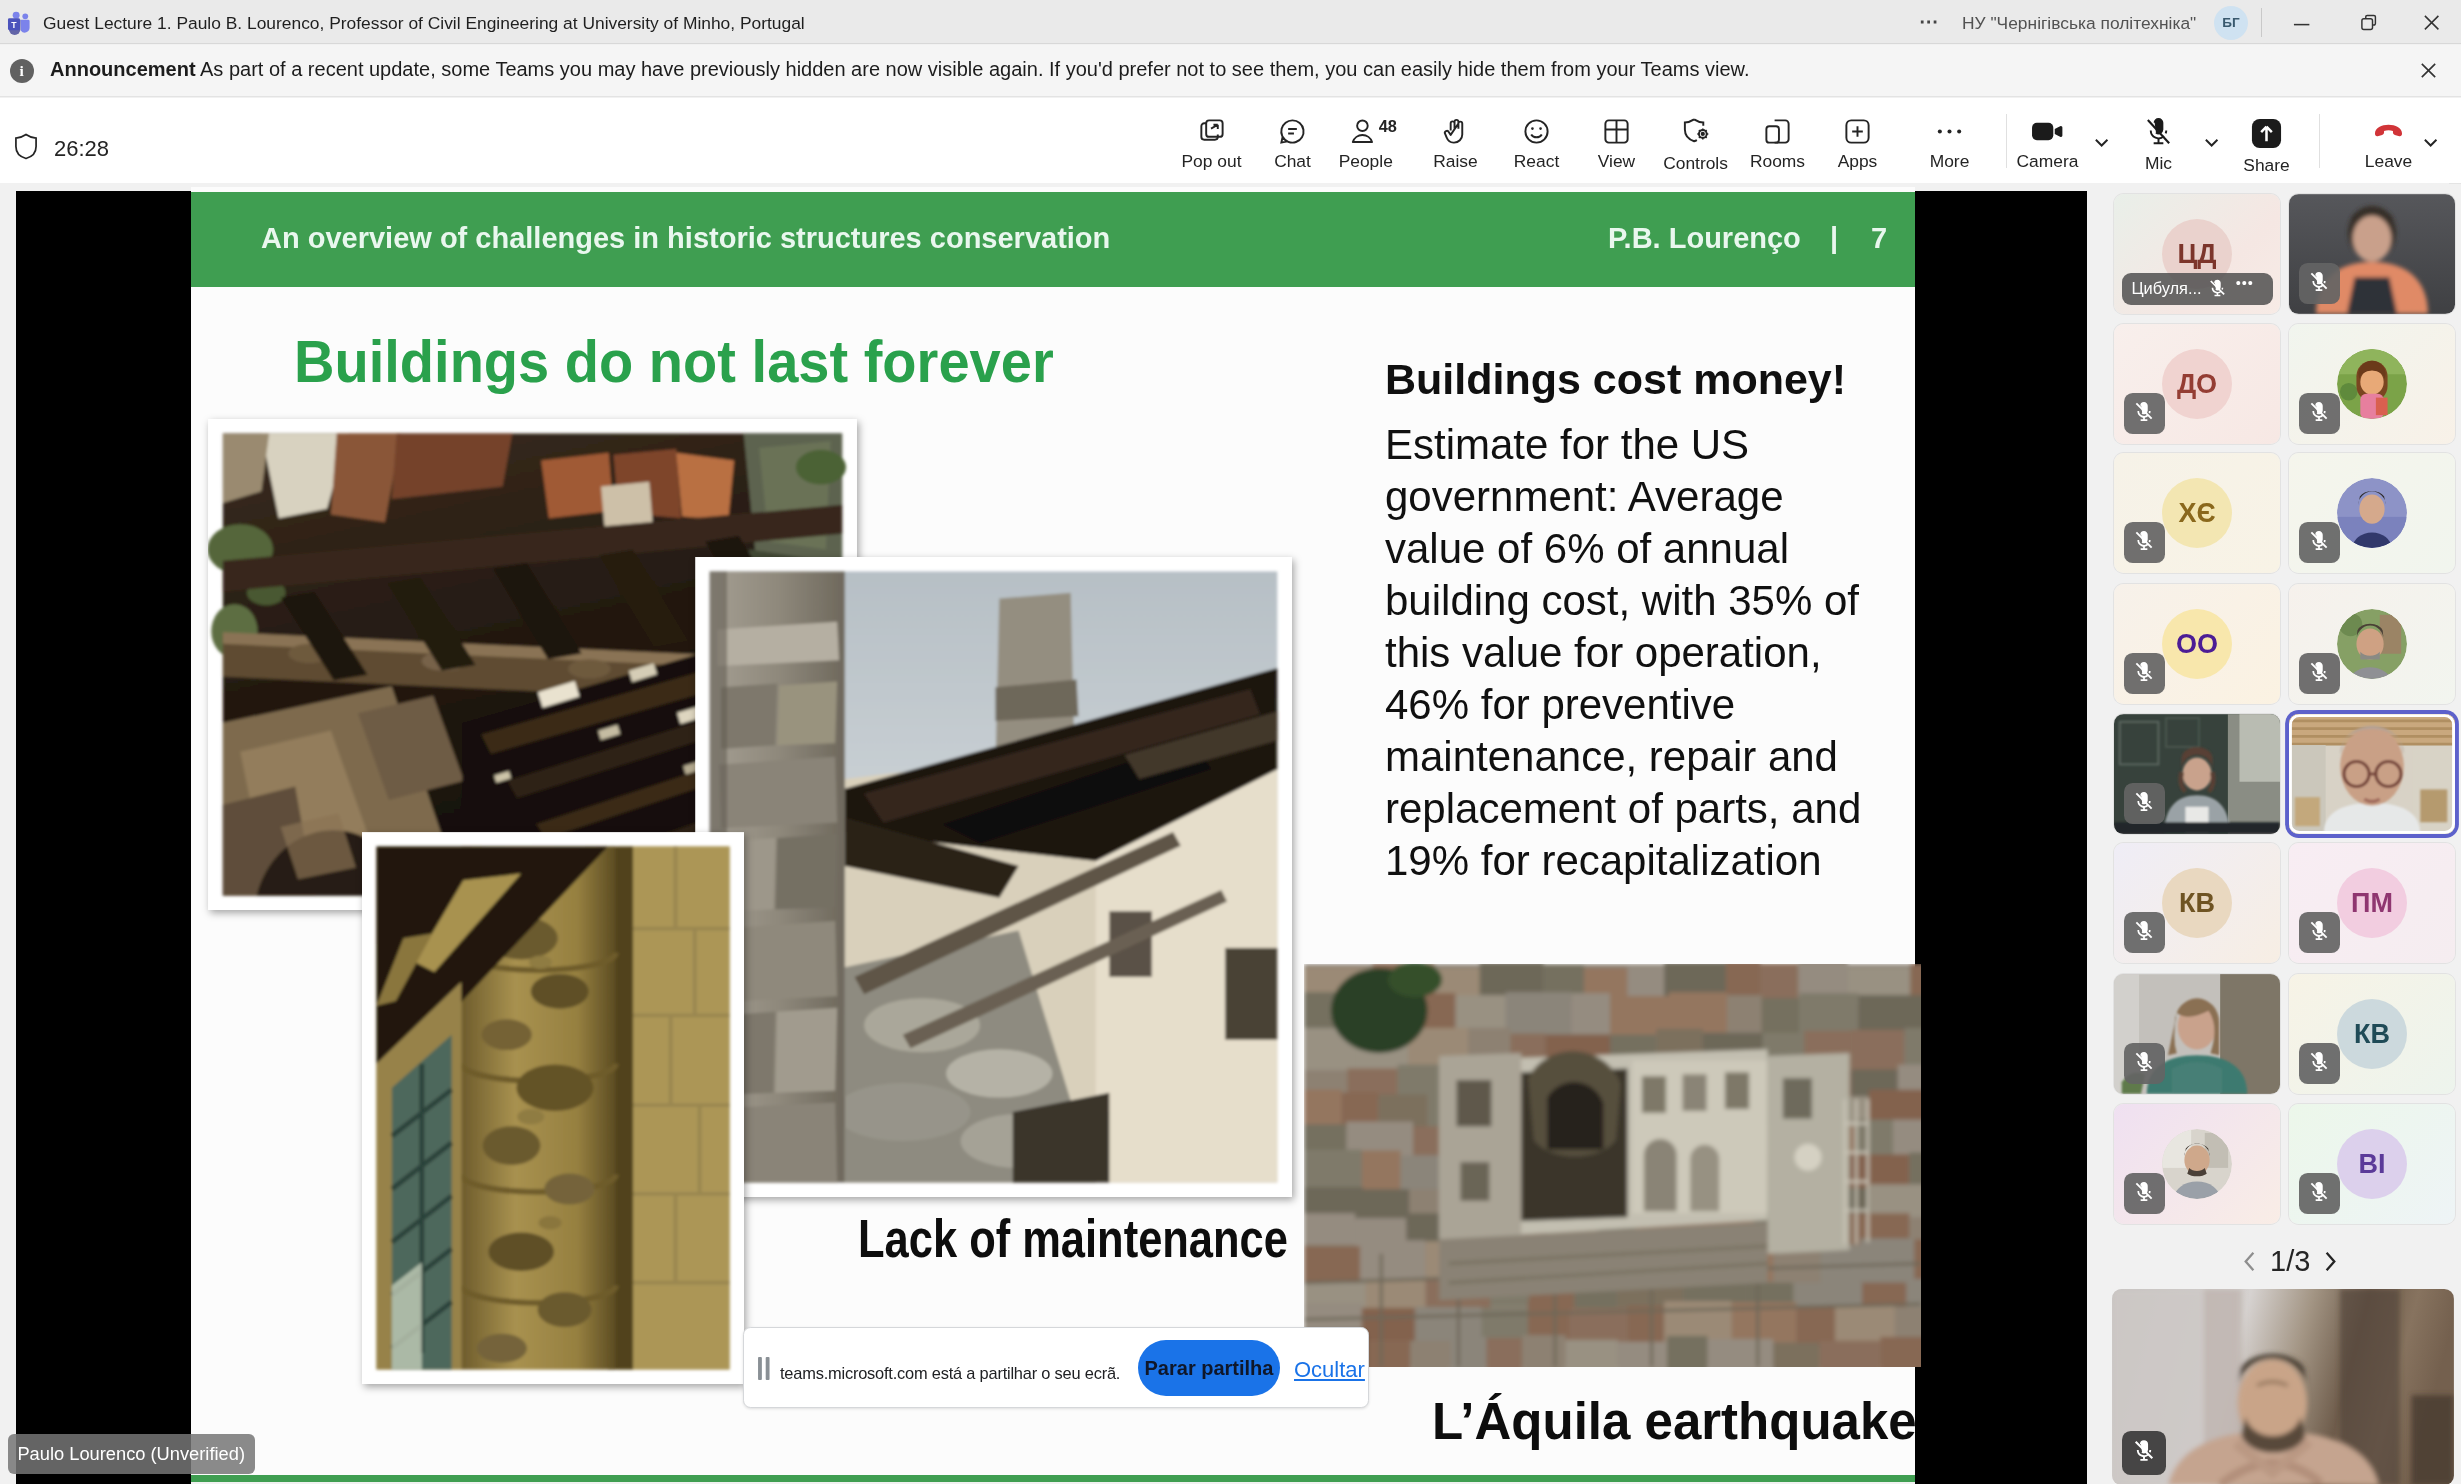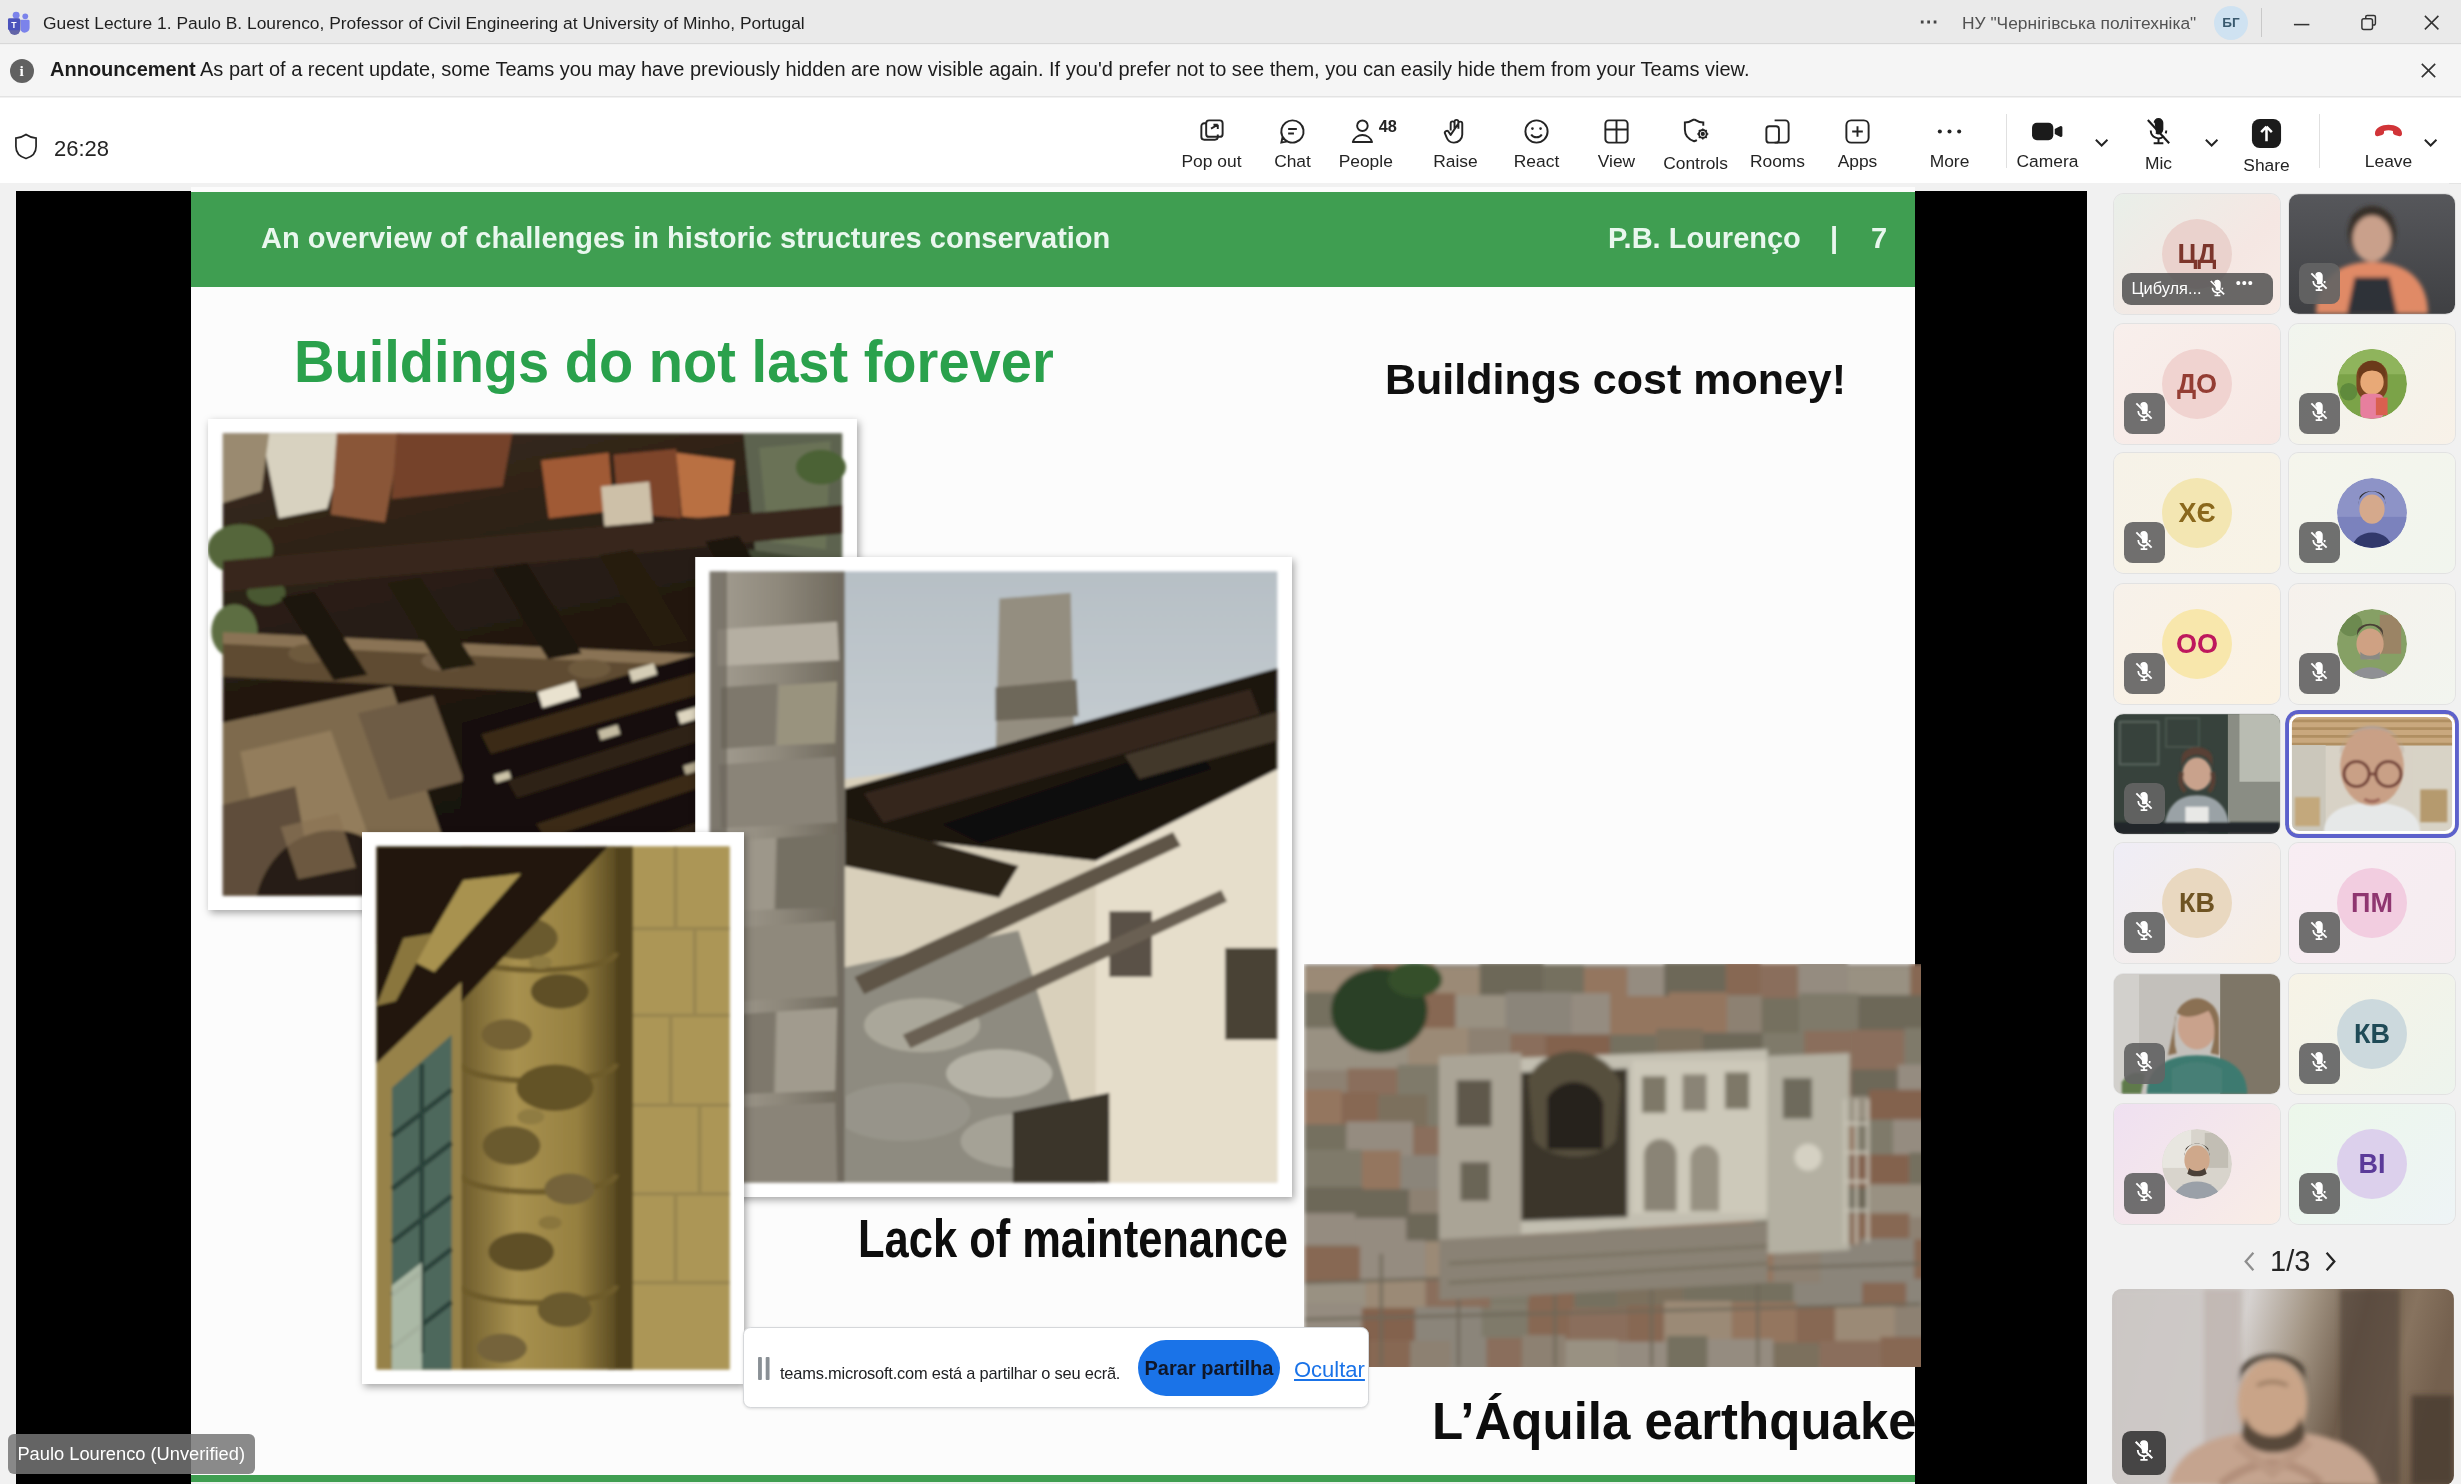--- a/index.html
+++ b/index.html
@@ -599,20 +599,21 @@
         <circle cx="522" cy="200" r="14" fill="#d5d1c3"></circle>
         <path d="M560 140 v150 M572 140 v150 M584 140 v148 M560 165 h24 M560 195 h24 M560 225 h24 M560 255 h24" stroke="#c9c4b6" stroke-width="2.5" fill="none"></path>
         <polygon points="140,285 480,267 480,330 140,348" fill="#8a8275"></polygon>
         <path d="M150 330 l330 -20 M150 310 l330 -18" stroke="#76705f" stroke-width="3" fill="none"></path>
       </g>
     </svg>
     <div id="lackm">Lack of maintenance</div>
     <div id="laquila-cap">L’Áquila earthquake</div>
     <div id="costmoney">
       <h2>Buildings cost money!</h2>
+      <div class="body">Estimate for the US<br>government: Average<br>value of 6% of annual<br>building cost, with 35% of<br>this value for operation,<br>46% for preventive<br>maintenance, repair and<br>replacement of parts, and<br>19% for recapitalization</div>
     </div>
     <div id="sharebar">
       <svg class="abs" style="left:13.5px;top:29px" width="13.5" height="23" viewBox="0 0 14 24">
           <rect x="0" y="0" width="4" height="24" rx="1" fill="#8a9095"></rect>
           <rect x="8" y="0" width="4" height="24" rx="1" fill="#8a9095"></rect>
         </svg>
       <div class="stext">teams.microsoft.com está a partilhar o seu ecrã.</div>
       <div class="btn">Parar partilha</div>
       <div class="ocultar">Ocultar</div>
     </div>
@@ -726,21 +727,21 @@
       </g>
     </svg>
     <div class="mic">
         <svg width="24" height="22" viewBox="0 0 25 23">
           <use href="#micoff"></use>
         </svg>
       </div>
   </div>
 
   <div class="tile c1" style="top:401px; background:linear-gradient(135deg,#f7f1ea,#fbf2e2)">
-    <div class="av" style="background:#f8e7ac;color:#be185d">ОО</div>
+    <div class="av" style="background:#f8e7ac;color:#4c1d95">ОО</div>
     <div class="mic">
         <svg width="24" height="22" viewBox="0 0 25 23">
           <use href="#micoff"></use>
         </svg>
       </div>
   </div>
 
   <div class="tile c2" style="top:401px; background:linear-gradient(135deg,#f6f1ec,#f2f5ef)">
     <svg class="av" style="left:48px;top:25px;border-radius:50%" width="70" height="70" viewBox="0 0 72 72">
       <g clip-path="url(#cav2)">

